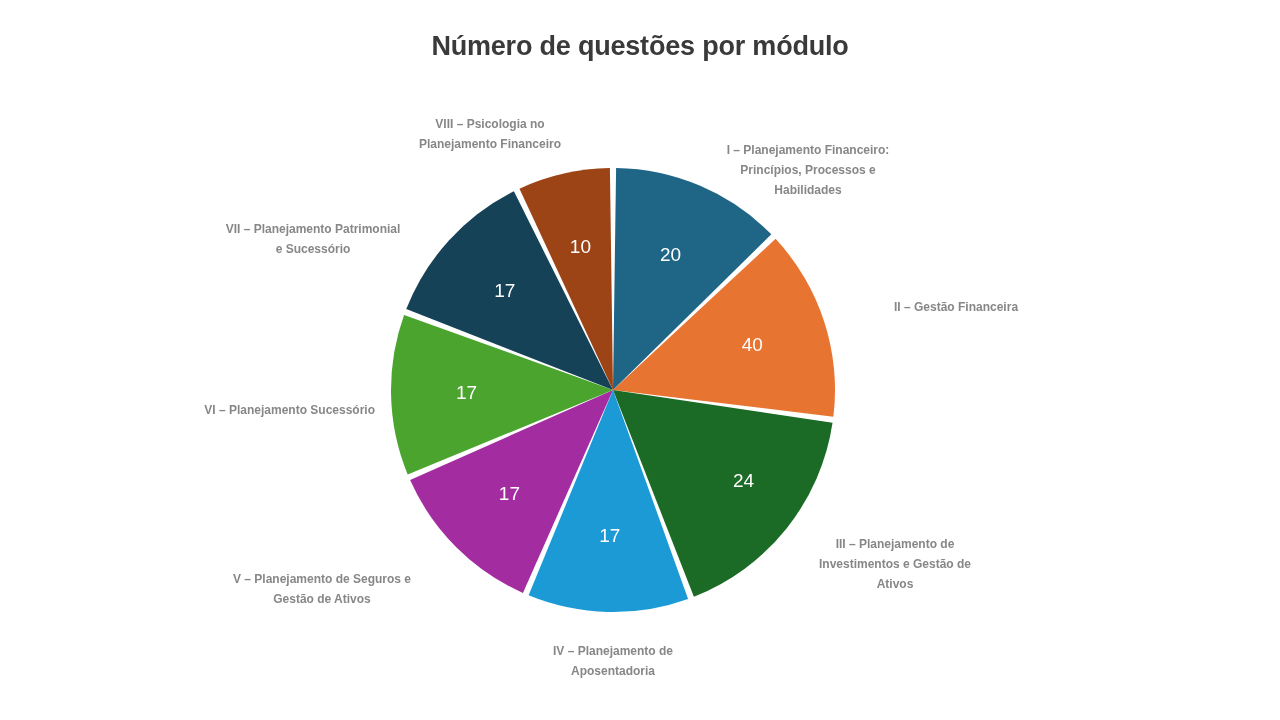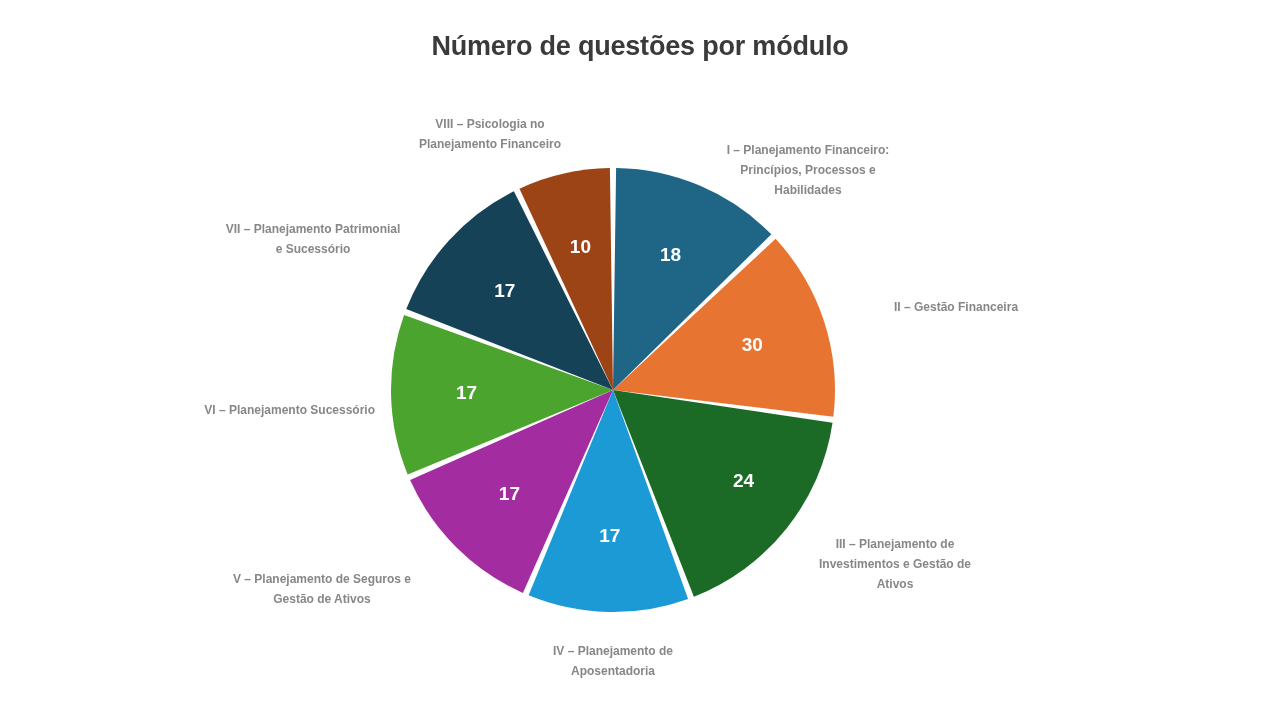--- a/index.html
+++ b/index.html
@@ -40,21 +40,21 @@
   }
   #pie-svg {
     display: block;
     width: 460px;
     height: 460px;
   }
   .slice-value {
     position: absolute;
     color: #ffffff;
     font-size: 19px;
-    font-weight: bold;
+    font-weight: normal;
     transform: translate(-50%, -50%);
     white-space: nowrap;
     pointer-events: none;
     text-align: right;
   }
   .cat-label {
     position: absolute;
     color: #878787;
     font-size: 12px;
     font-weight: bold;
@@ -79,22 +79,22 @@
           <path d="M 230 230 L 392.59 78.84 A 222 222 0 0 1 450.39 256.73 Z" fill="#E87432"></path>
           <path d="M 230 230 L 449.55 262.87 A 222 222 0 0 1 310.90 436.73 Z" fill="#1B6B26"></path>
           <path d="M 230 230 L 305.10 438.91 A 222 222 0 0 1 145.61 435.33 Z" fill="#1C9AD6"></path>
           <path d="M 230 230 L 139.91 432.90 A 222 222 0 0 1 27.10 320.09 Z" fill="#A32CA0"></path>
           <path d="M 230 230 L 24.67 314.39 A 222 222 0 0 1 21.09 154.90 Z" fill="#4BA42E"></path>
           <path d="M 230 230 L 23.27 149.10 A 222 222 0 0 1 130.89 31.35 Z" fill="#164257"></path>
           <path d="M 230 230 L 136.48 28.66 A 222 222 0 0 1 226.90 8.02 Z" fill="#9C4416"></path>
         </g>
     </svg>
     <div id="pie-values">
-        <div class="slice-value" style="left: 287.586px; top: 95.2708px;">18</div>
-        <div class="slice-value" style="left: 369.349px; top: 184.723px;">30</div>
+        <div class="slice-value" style="left: 287.586px; top: 95.2708px;">20</div>
+        <div class="slice-value" style="left: 369.349px; top: 184.723px;">40</div>
         <div class="slice-value" style="left: 344.554px; top: 321.354px; margin-left: 16px;">24</div>
         <div class="slice-value" style="left: 226.712px; top: 376.483px;">17</div>
         <div class="slice-value" style="left: 126.395px; top: 333.605px;">17</div>
         <div class="slice-value" style="left: 83.5169px; top: 233.288px;">17</div>
         <div class="slice-value" style="left: 121.851px; top: 131.147px;">17</div>
         <div class="slice-value" style="left: 197.396px; top: 87.1536px;">10</div>
       </div>
   </div>
 
   <div id="category-labels">

